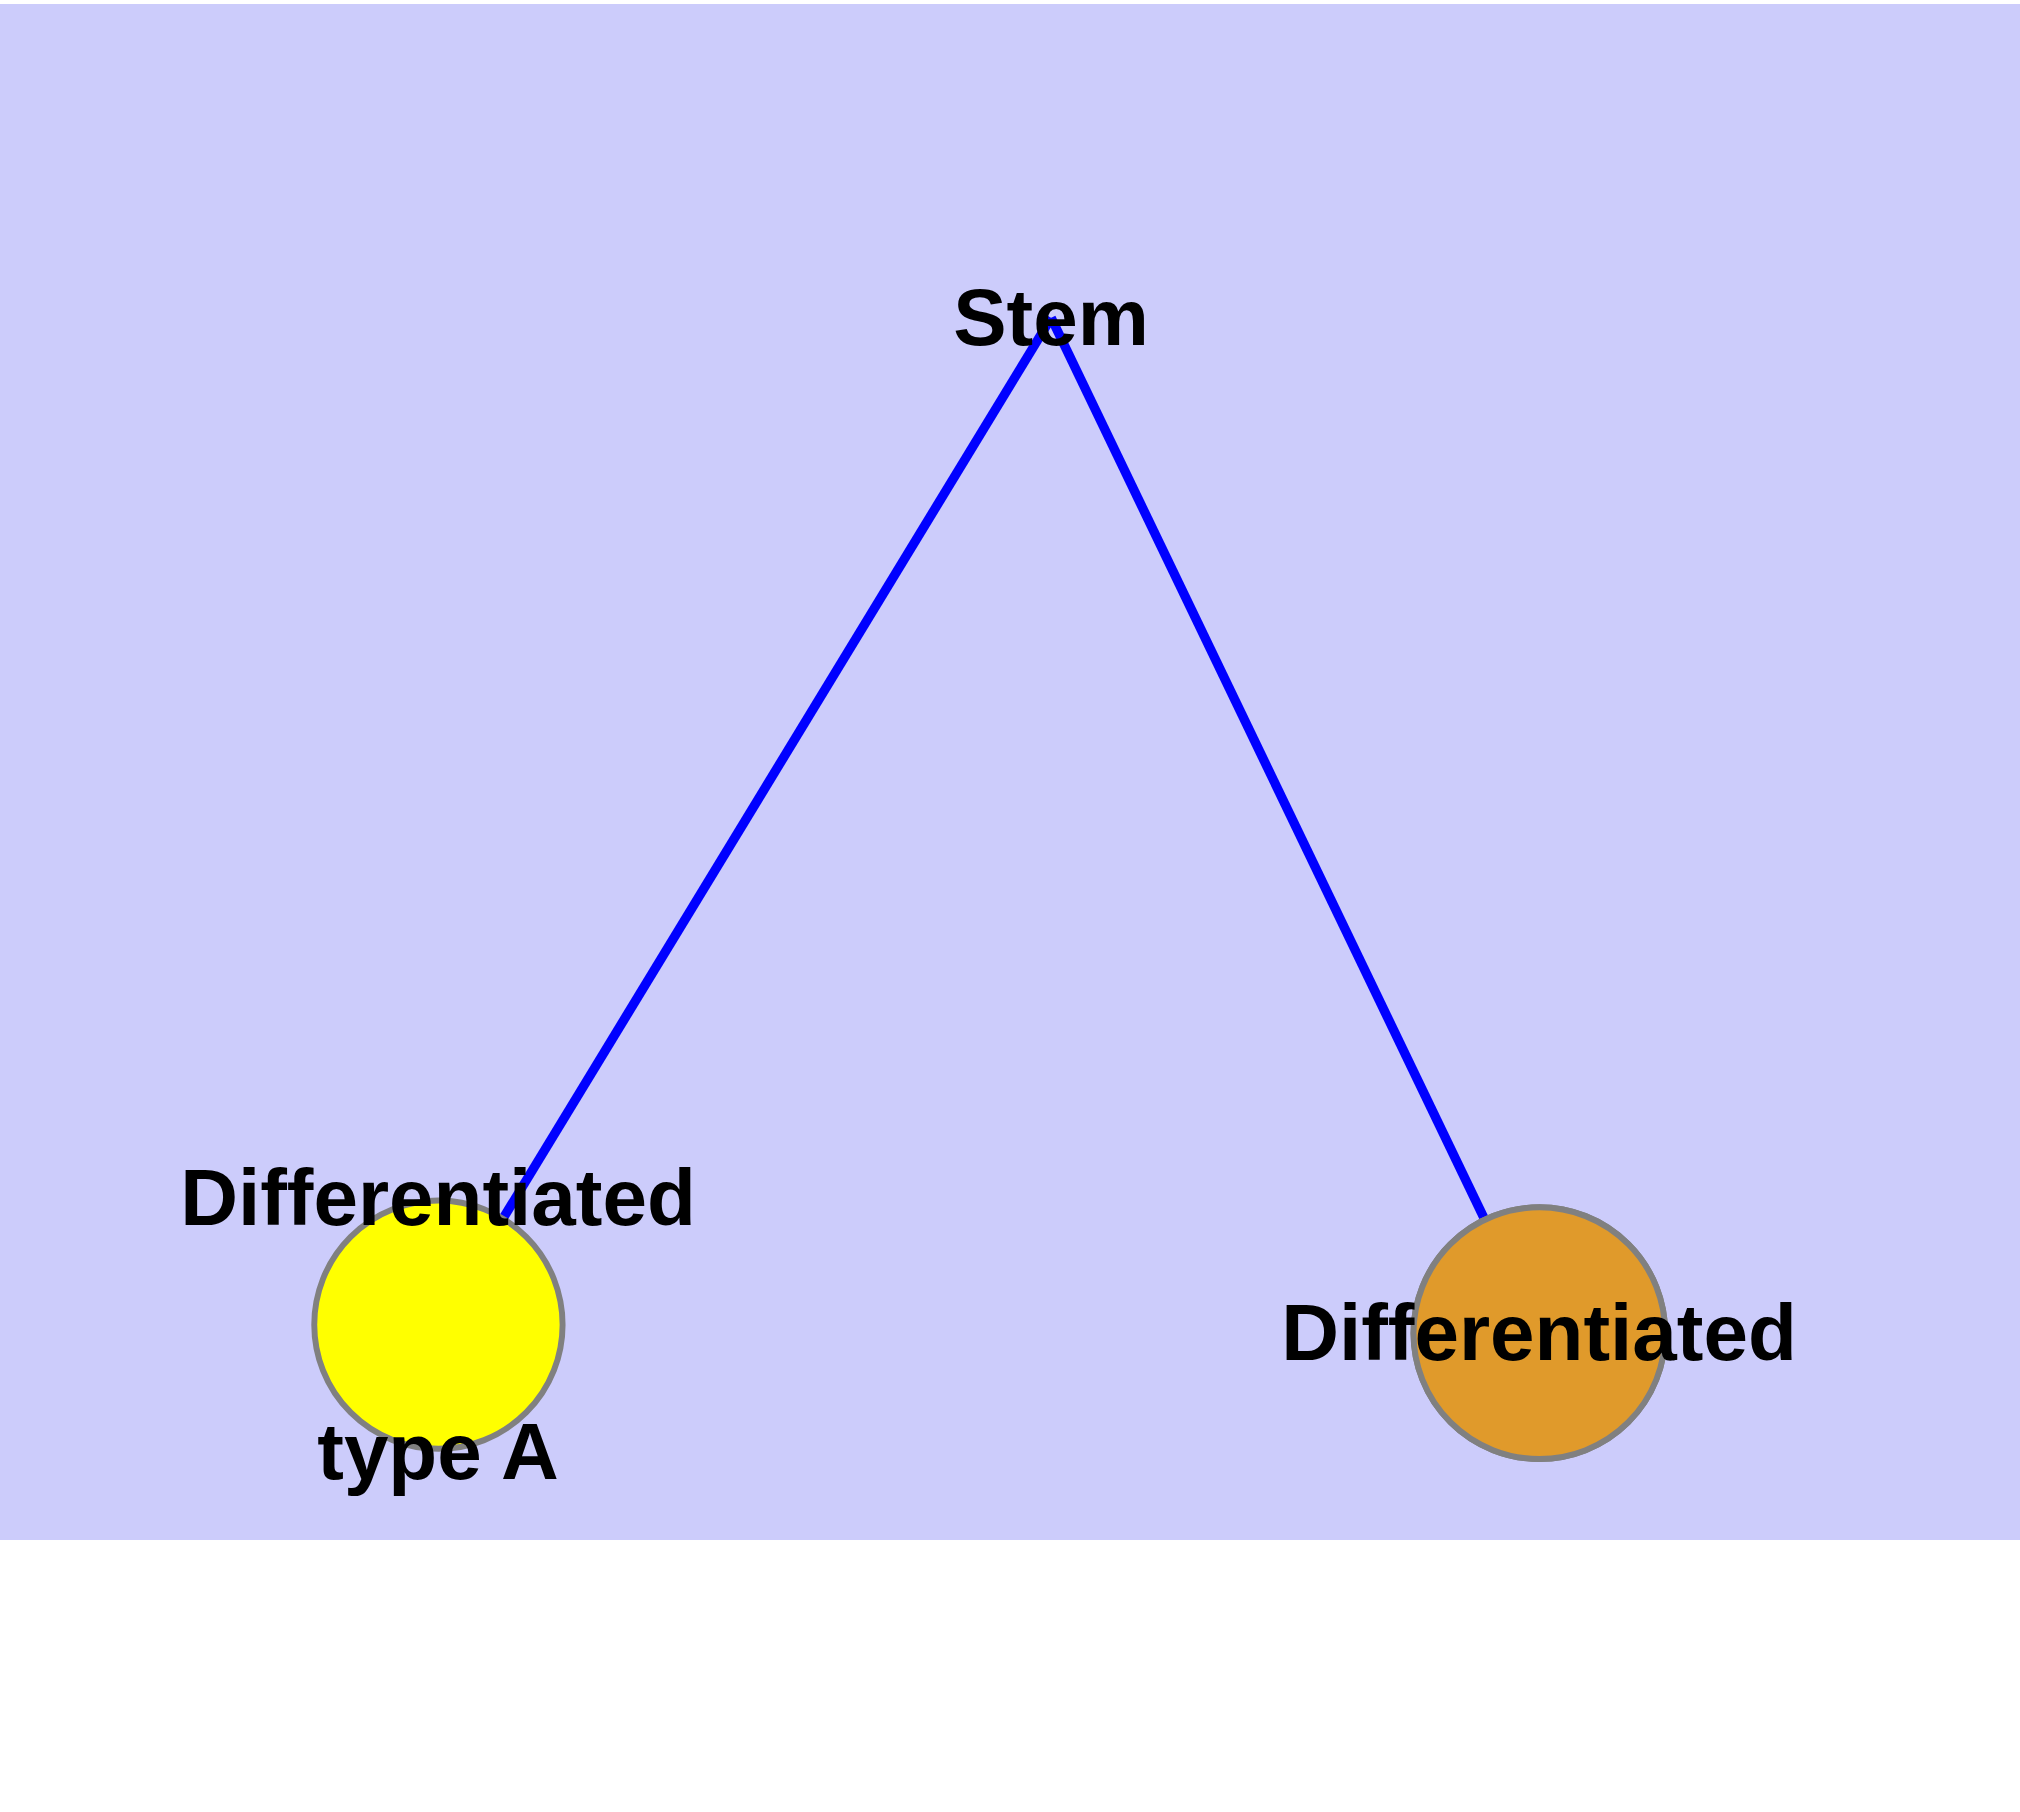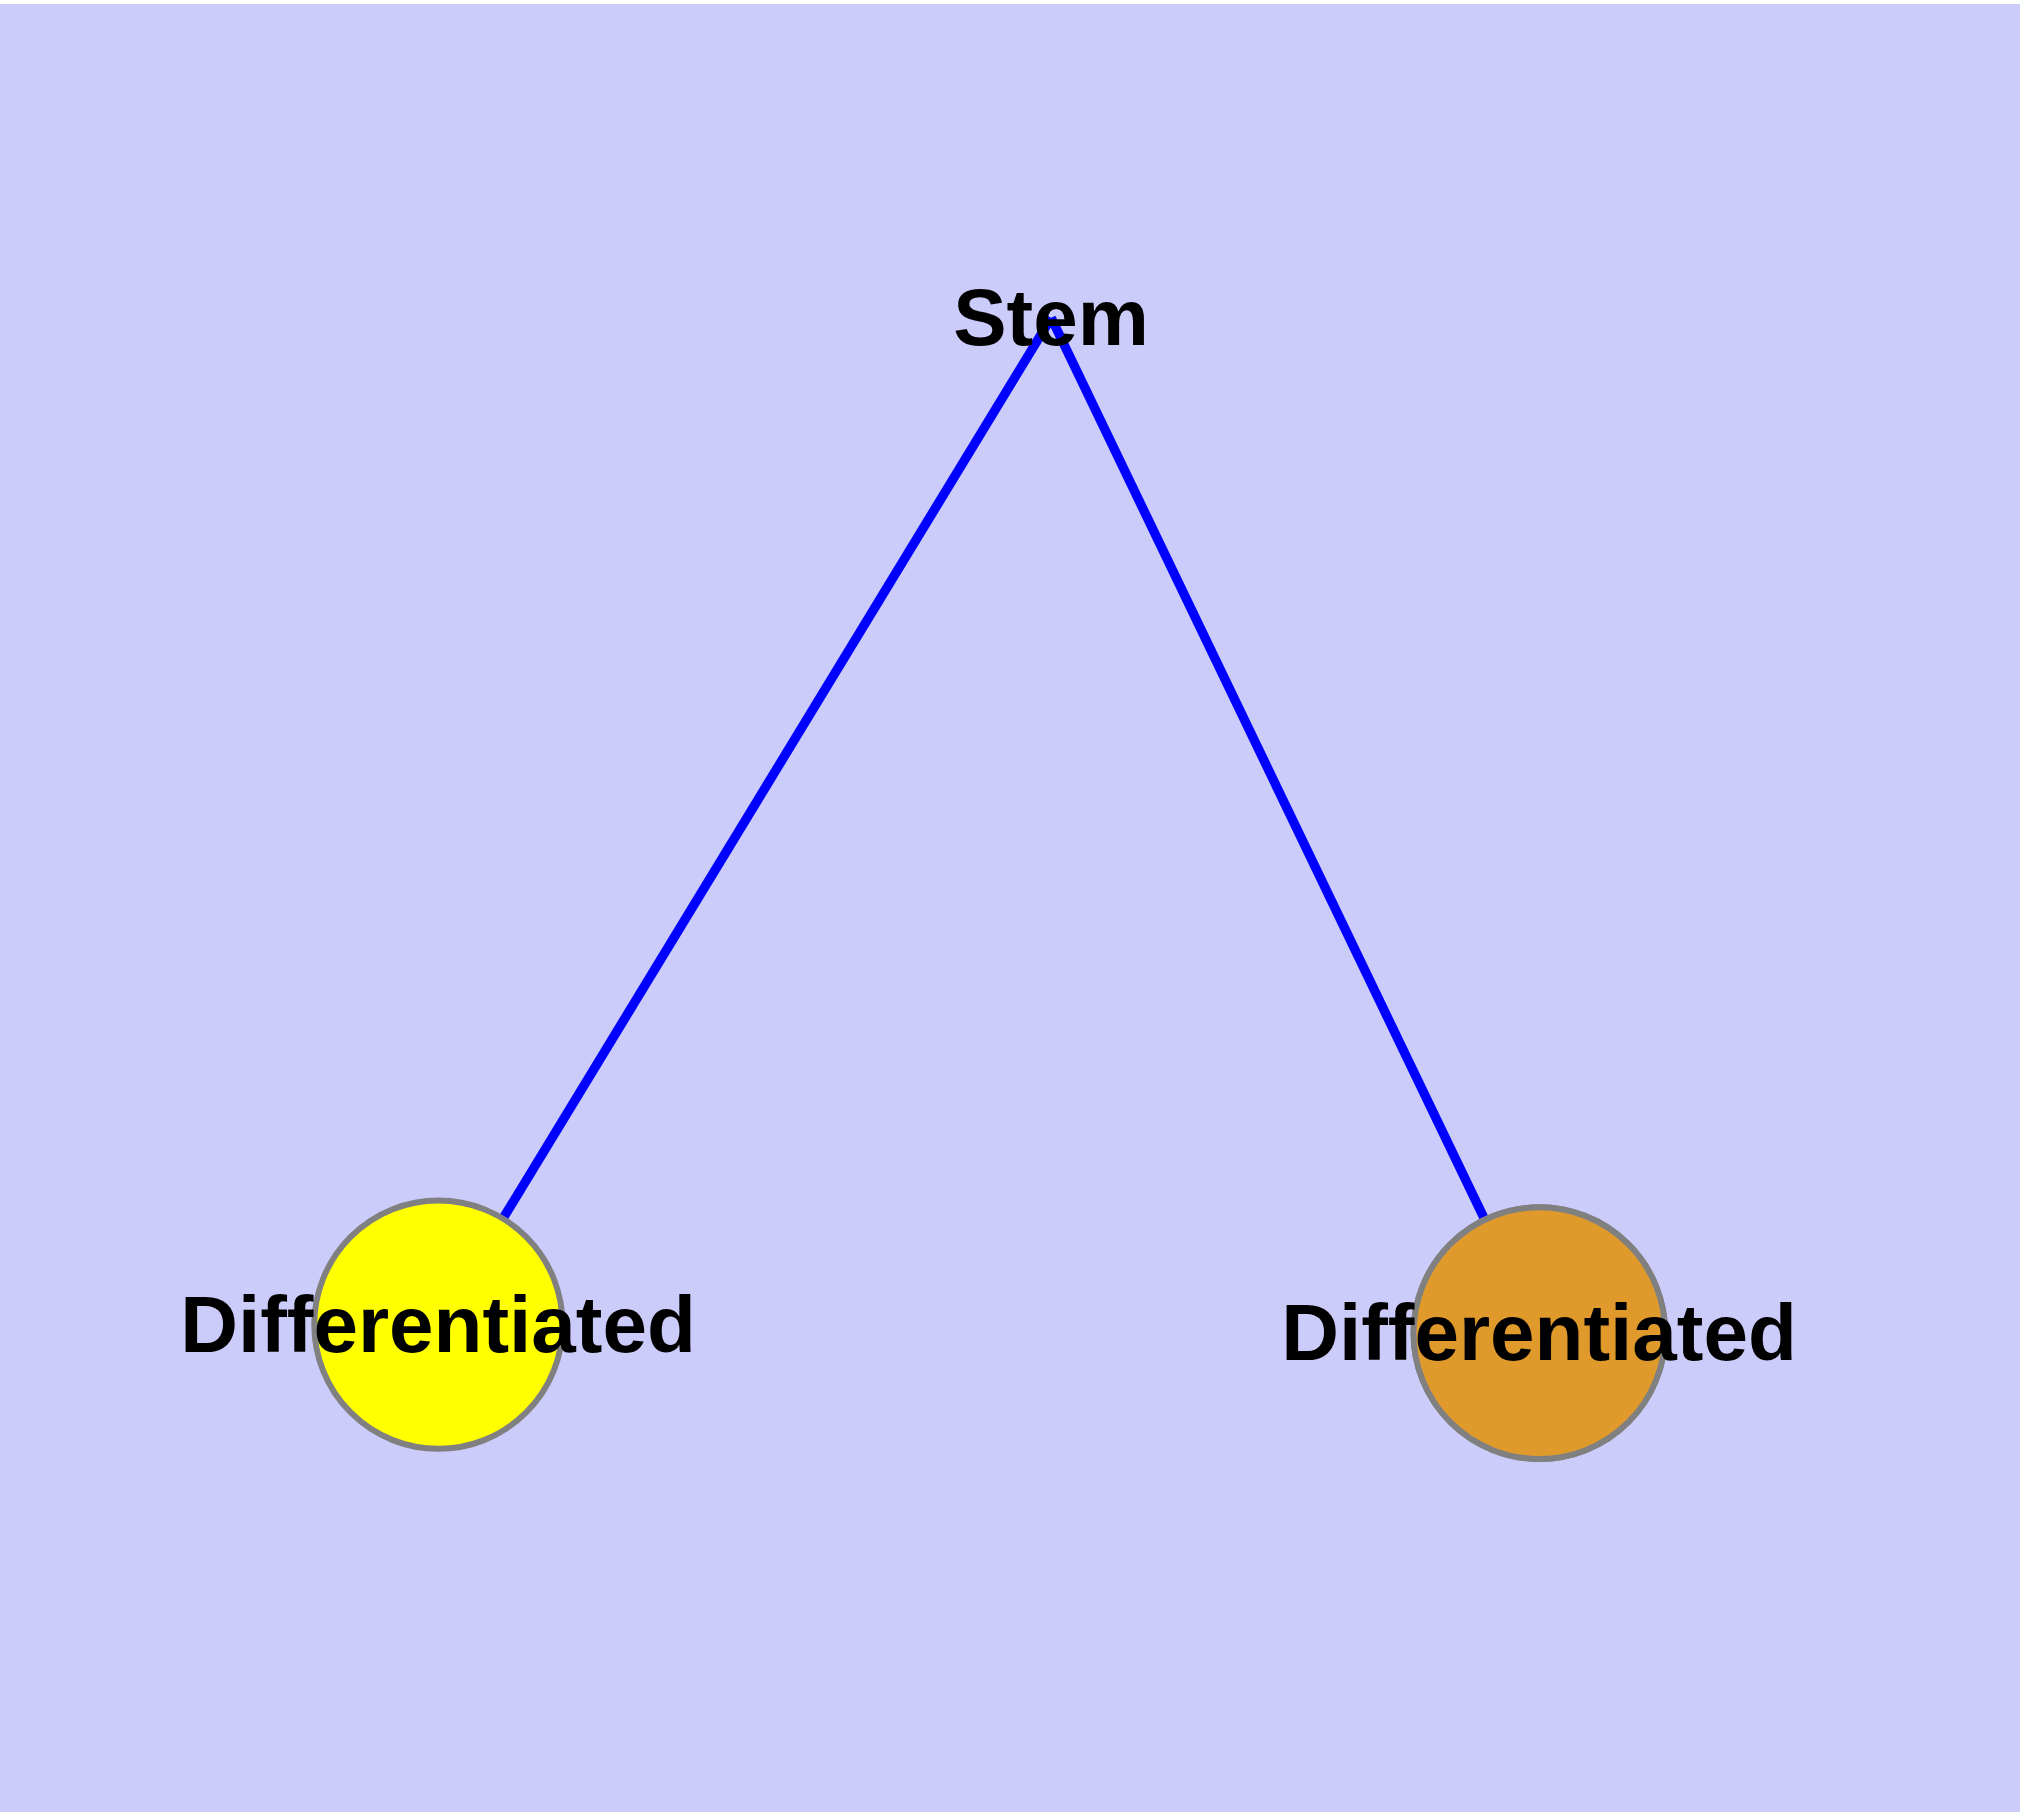--- a/index.html
+++ b/index.html
@@ -56,21 +56,21 @@
   #label-diff-b {
     font-size: 80px;
     left: 1539px;
     top: 1333px;
     transform: translate(-50%, -50%);
   }
 </style>
 </head>
 <body>
 
-<div id="canvas" style="width: 2021px; height: 1812px; background: rgb(255, 255, 255);">
+<div id="canvas" style="width: 2021px; height: 1540px; background: rgb(255, 255, 255);">
 
   <div id="plot-background" style="background: rgb(204, 204, 251);"></div>
 
   <svg id="graph-svg" viewBox="0 0 2384 2138">
     <g>
       <line x1="1240" y1="375" x2="517" y2="1563" stroke="#0000ff" stroke-width="11" stroke-linecap="butt"></line>
       <line x1="1240" y1="375" x2="1816" y2="1573" stroke="#0000ff" stroke-width="11" stroke-linecap="butt"></line>
     </g>
     <g cx="1240" cy="375" r="146.5" fill="#9eff00" stroke="#808080" stroke-width="7">
       <circle cx="517" cy="1563" r="146.5" fill="#ffff00" stroke="#808080" stroke-width="7"></circle>
@@ -78,20 +78,21 @@
       <circle cx="1816" cy="1573" r="148.5" fill="#e09a2b" stroke="#808080" stroke-width="7"></circle>
     </g>
   </svg>
 
   <div class="node-label" id="label-stem" style="left: 1051px; top: 318px; font-size: 80px; color: rgb(0, 0, 0);">
     <div>Stem</div>
   </div>
 
   <div class="node-label" id="label-diff-a" style="left: 438px; top: 1325px; font-size: 80px; color: rgb(0, 0, 0);">
     <div>Differentiated</div>
+    <div>type A</div>
   </div>
 
   <div class="node-label" id="label-diff-b" style="left: 1539px; top: 1333px; font-size: 80px; color: rgb(0, 0, 0);">
     <div>Differentiated</div>
   </div>
 
 </div>
 
 
 </body></html>

